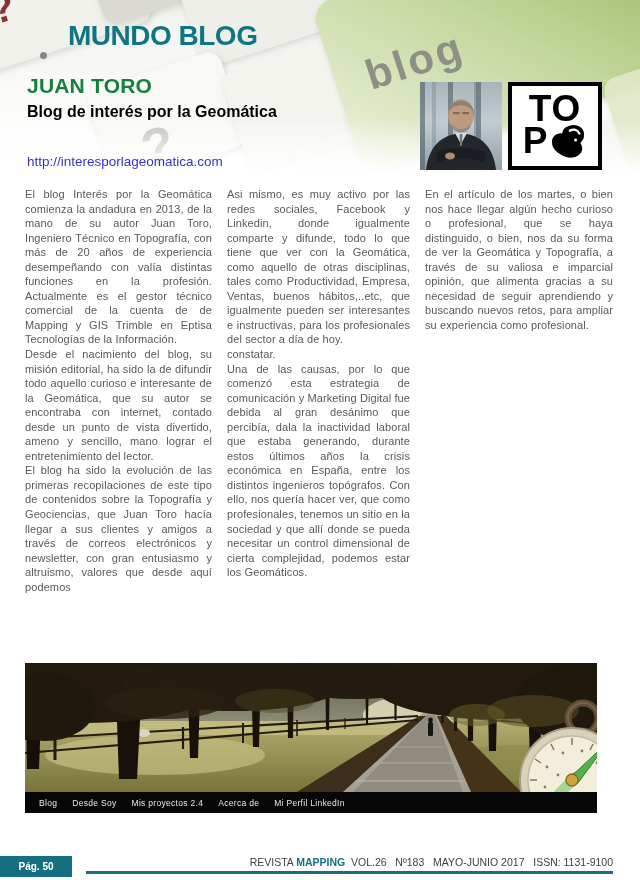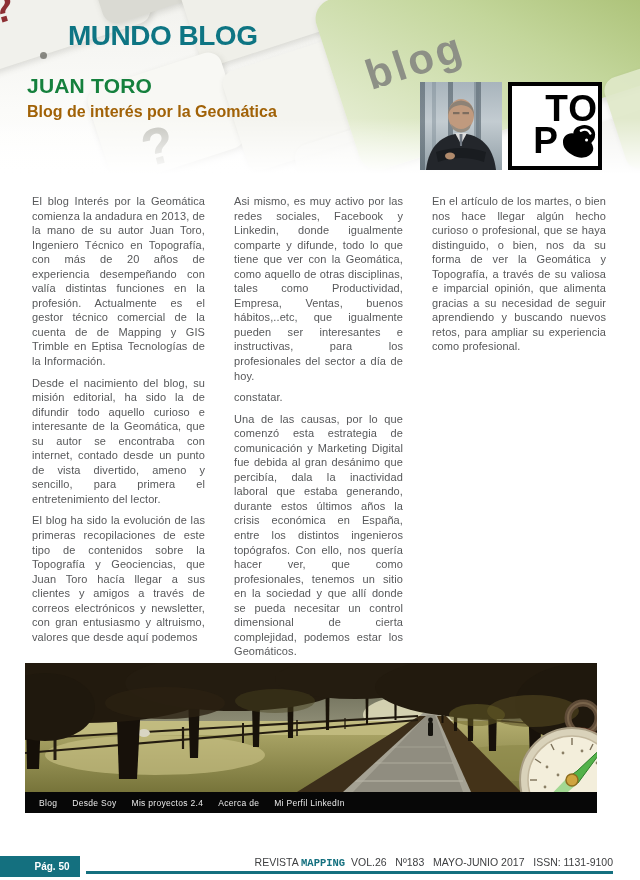--- a/index.html
+++ b/index.html
@@ -30,35 +30,35 @@
   .blog-subtitle{position:absolute;left:27px;top:103px;margin:0;font-size:16px;font-weight:800;z-index:5;}
   .blog-url{position:absolute;left:27px;top:154px;font-size:13.5px;font-weight:400;text-decoration:none;z-index:5;}
   
   .author-photo{position:absolute;left:420px;top:82px;width:82px;height:88px;overflow:hidden;z-index:5;
     background:
       linear-gradient(90deg,rgba(70,84,94,.55) 0 5px,rgba(255,255,255,0) 5px 100%) 0 0/28px 100%,
       linear-gradient(180deg,#a8b4bc 0%,#c3ccd1 45%,#93a0a8 100%);}
   .author-photo svg{position:absolute;left:0;top:0;}
   
   .topo-logo{position:absolute;left:508px;top:82px;width:94px;height:88px;box-sizing:border-box;border:4px solid #000;background:#fff;z-index:5;
-    display:flex;flex-direction:column;align-items:flex-end;justify-content:center;line-height:.82;}
+    display:flex;flex-direction:column;align-items:center;justify-content:center;line-height:.82;}
   .topo-row{display:flex;align-items:center;font-size:37px;font-weight:900;color:#000;letter-spacing:1px;}
   .topo-row .bull{width:38px;height:34px;margin-left:1px;}
   
   .columns{position:absolute;left:25px;top:187px;width:588px;display:grid;grid-template-columns:187px 183px 188px;column-gap:15px;z-index:4;}
-  .columns p{margin:7px;font-size:11px;line-height:14.55px;text-align:justify;color:#57585a;letter-spacing:.1px;}
+  .columns p{margin:0;font-size:11px;line-height:14.55px;text-align:justify;color:#57585a;letter-spacing:.1px;}
   .columns p.link-p{margin-top:15px;text-align:left;word-break:break-all;}
   .columns a{color:#57585a;text-decoration:none;}
   
   .site-shot{position:absolute;left:25px;top:663px;width:572px;height:150px;margin:0;overflow:hidden;background:#000;z-index:4;}
   .site-nav{position:absolute;left:0;bottom:0;width:100%;height:21px;background:#070707;display:flex;align-items:center;gap:15px;padding-left:14px;box-sizing:border-box;}
   .site-nav span{font-size:8.5px;color:#e9e9e9;letter-spacing:.3px;white-space:nowrap;}
   
-  .page-badge{position:absolute;left:0;top:856px;width:56px;height:21px;color:#fff;font-size:10px;font-weight:700;
-    display:flex;align-items:center;justify-content:center;z-index:5;padding-left:24px;}
+  .page-badge{position:absolute;left:0;top:856px;width:72px;height:21px;color:#fff;font-size:10px;font-weight:700;
+    display:flex;align-items:center;justify-content:center;z-index:5;}
   .footer-rule{position:absolute;left:86px;top:871px;width:527px;height:2.5px;z-index:5;}
   .footer-meta{position:absolute;left:86px;top:856px;width:527px;text-align:right;font-size:10.5px;color:#3f4042;z-index:5;white-space:pre;}
   .footer-meta .mag{font-weight:800;}
 </style>
 </head>
 <body>
 
 <div class="page">
 
   <div class="kb-band">
@@ -74,21 +74,22 @@
     <div class="key k7"></div>
     <div class="key k8"></div>
     <span class="q-glyph">?</span>
     <span class="red-glyph">?</span>
     <span class="dot-glyph"></span>
     <div class="kb-fade"></div>
   </div>
 
   <h1 class="section-title" style="color: rgb(14, 117, 131); margin-left: 40px;">MUNDO BLOG</h1>
   <h2 class="author-name">JUAN TORO</h2>
-  <h3 class="blog-subtitle" style="color: #a16207;">Blog de interés por la Geomática</h3>
+  <h3 class="blog-subtitle" style="color: #000000;">Blog de interés por la Geomática</h3>
+  <a class="blog-url" href="#" style="color: rgb(50, 51, 204);">http://interesporlageomatica.com</a>
 
   <div class="author-photo">
     <svg width="82" height="88" viewBox="0 0 82 88">
       <rect x="54" y="0" width="5" height="88" fill="#6f7e88" opacity=".5"></rect>
       <rect x="12" y="0" width="4" height="88" fill="#76848e" opacity=".4"></rect>
       <path d="M6,88 C9,63 22,53 41,51 C60,53 73,63 76,88 Z" fill="#23262b"></path>
       <path d="M16,70 Q41,62 66,70 L64,80 Q41,72 18,80 Z" fill="#191c20"></path>
       <ellipse cx="30" cy="74" rx="5" ry="3.4" fill="#b08a6c"></ellipse>
       <polygon points="35,51 47,51 41,62" fill="#dcdcdc"></polygon>
       <polygon points="39.5,52 42.5,52 42,64 40,64" fill="#707882"></polygon>
@@ -110,21 +111,21 @@
         <path d="M21 2c8-3 17 2 16 10 0 4-2 6-4 8 2 3 3 7 1 10-3 5-10 7-16 5C10 32 3 27 3 19c0-6 5-10 11-9 0-4 3-7 7-8z" fill="#000"></path>
         <path d="M22 7c4-2 8-1 10 3" stroke="#fff" stroke-width="2.6" fill="none" stroke-linecap="round"></path>
         <circle cx="28" cy="17" r="1.6" fill="#fff"></circle>
       </svg>
     </div>
   </div>
 
   <main class="columns">
     <div class="col">
       <p>El blog Interés por la Geomática comienza la andadura en 2013, de la mano de su autor Juan Toro, Ingeniero Técnico en Topografía, con más de 20 años de experiencia desempeñando con valía distintas funciones en la profesión. Actualmente es el gestor técnico comercial de la cuenta de de Mapping y GIS Trimble en Eptisa Tecnologías de la  Información.</p>
-      <p>Desde el nacimiento del blog, su misión editorial, ha sido la de difundir todo aquello curioso e interesante de la Geomática, que su autor se encontraba con internet, contado desde un punto de vista divertido, ameno y sencillo, para primera el entretenimiento del lector.</p>
+      <p>Desde el nacimiento del blog, su misión editorial, ha sido la de difundir todo aquello curioso e interesante de la Geomática, que su autor se encontraba con internet, contado desde un punto de vista divertido, ameno y sencillo, mano lograr el entretenimiento del lector.</p>
       <p>El blog ha sido la evolución de las primeras recopilaciones de este tipo de contenidos sobre la Topografía y Geociencias, que Juan Toro hacía llegar a sus clientes y amigos a través de correos electrónicos y newsletter, con gran entusiasmo y altruismo, valores que desde aquí podemos</p>
     </div>
     <div class="col">
       <p>Asi mismo, es muy activo por las redes sociales, Facebook y Linkedin, donde igualmente comparte y difunde, todo lo que tiene que ver con la Geomática, como aquello de otras disciplinas, tales como Productividad, Empresa, Ventas, buenos hábitos,..etc, que igualmente pueden ser interesantes e instructivas, para los profesionales del sector a día de hoy.</p>
       <p>constatar.</p>
       <p>Una de las causas, por lo que comenzó esta estrategia de comunicación y Marketing Digital fue debida al gran desánimo que percibía, dala la inactividad laboral que estaba generando, durante estos últimos años la crisis económica en España, entre los distintos ingenieros topógrafos. Con ello, nos quería hacer ver, que como profesionales, tenemos un sitio en la sociedad y que allí donde se pueda necesitar un control dimensional de cierta complejidad, podemos estar los Geomáticos.</p>
     </div>
     <div class="col">
       <p>En el artículo de los martes, o bien nos hace llegar algún hecho curioso o profesional, que se haya distinguido, o bien, nos da su forma de ver la Geomática y Topografía, a través de su valiosa e imparcial opinión, que alimenta gracias a su necesidad de seguir aprendiendo y buscando nuevos retos, para ampliar su experiencia como profesional.</p>
     </div>
@@ -235,15 +236,15 @@
       <span>Blog</span>
       <span>Desde Soy</span>
       <span>Mis proyectos 2.4</span>
       <span>Acerca de</span>
       <span>Mi Perfil LinkedIn</span>
     </nav>
   </figure>
 
   <div class="page-badge" style="background: rgb(20, 112, 127);">Pág. 50</div>
   <div class="footer-rule" style="background: rgb(20, 112, 127);"></div>
-  <div class="footer-meta"><span>REVISTA </span><span class="mag" style="color: rgb(20, 112, 127); font-family: Liberation Mono, monospace;">MAPPING</span><span>  VOL.26   Nº183   MAYO-JUNIO 2017   ISSN: 1131-9100</span></div>
+  <div class="footer-meta"><span>REVISTA </span><span class="mag" style="color: rgb(20, 112, 127);">MAPPING</span><span>  VOL.26   Nº183   MAYO-JUNIO 2017   ISSN: 1131-9100</span></div>
 
 </div>
 
 </body></html>

